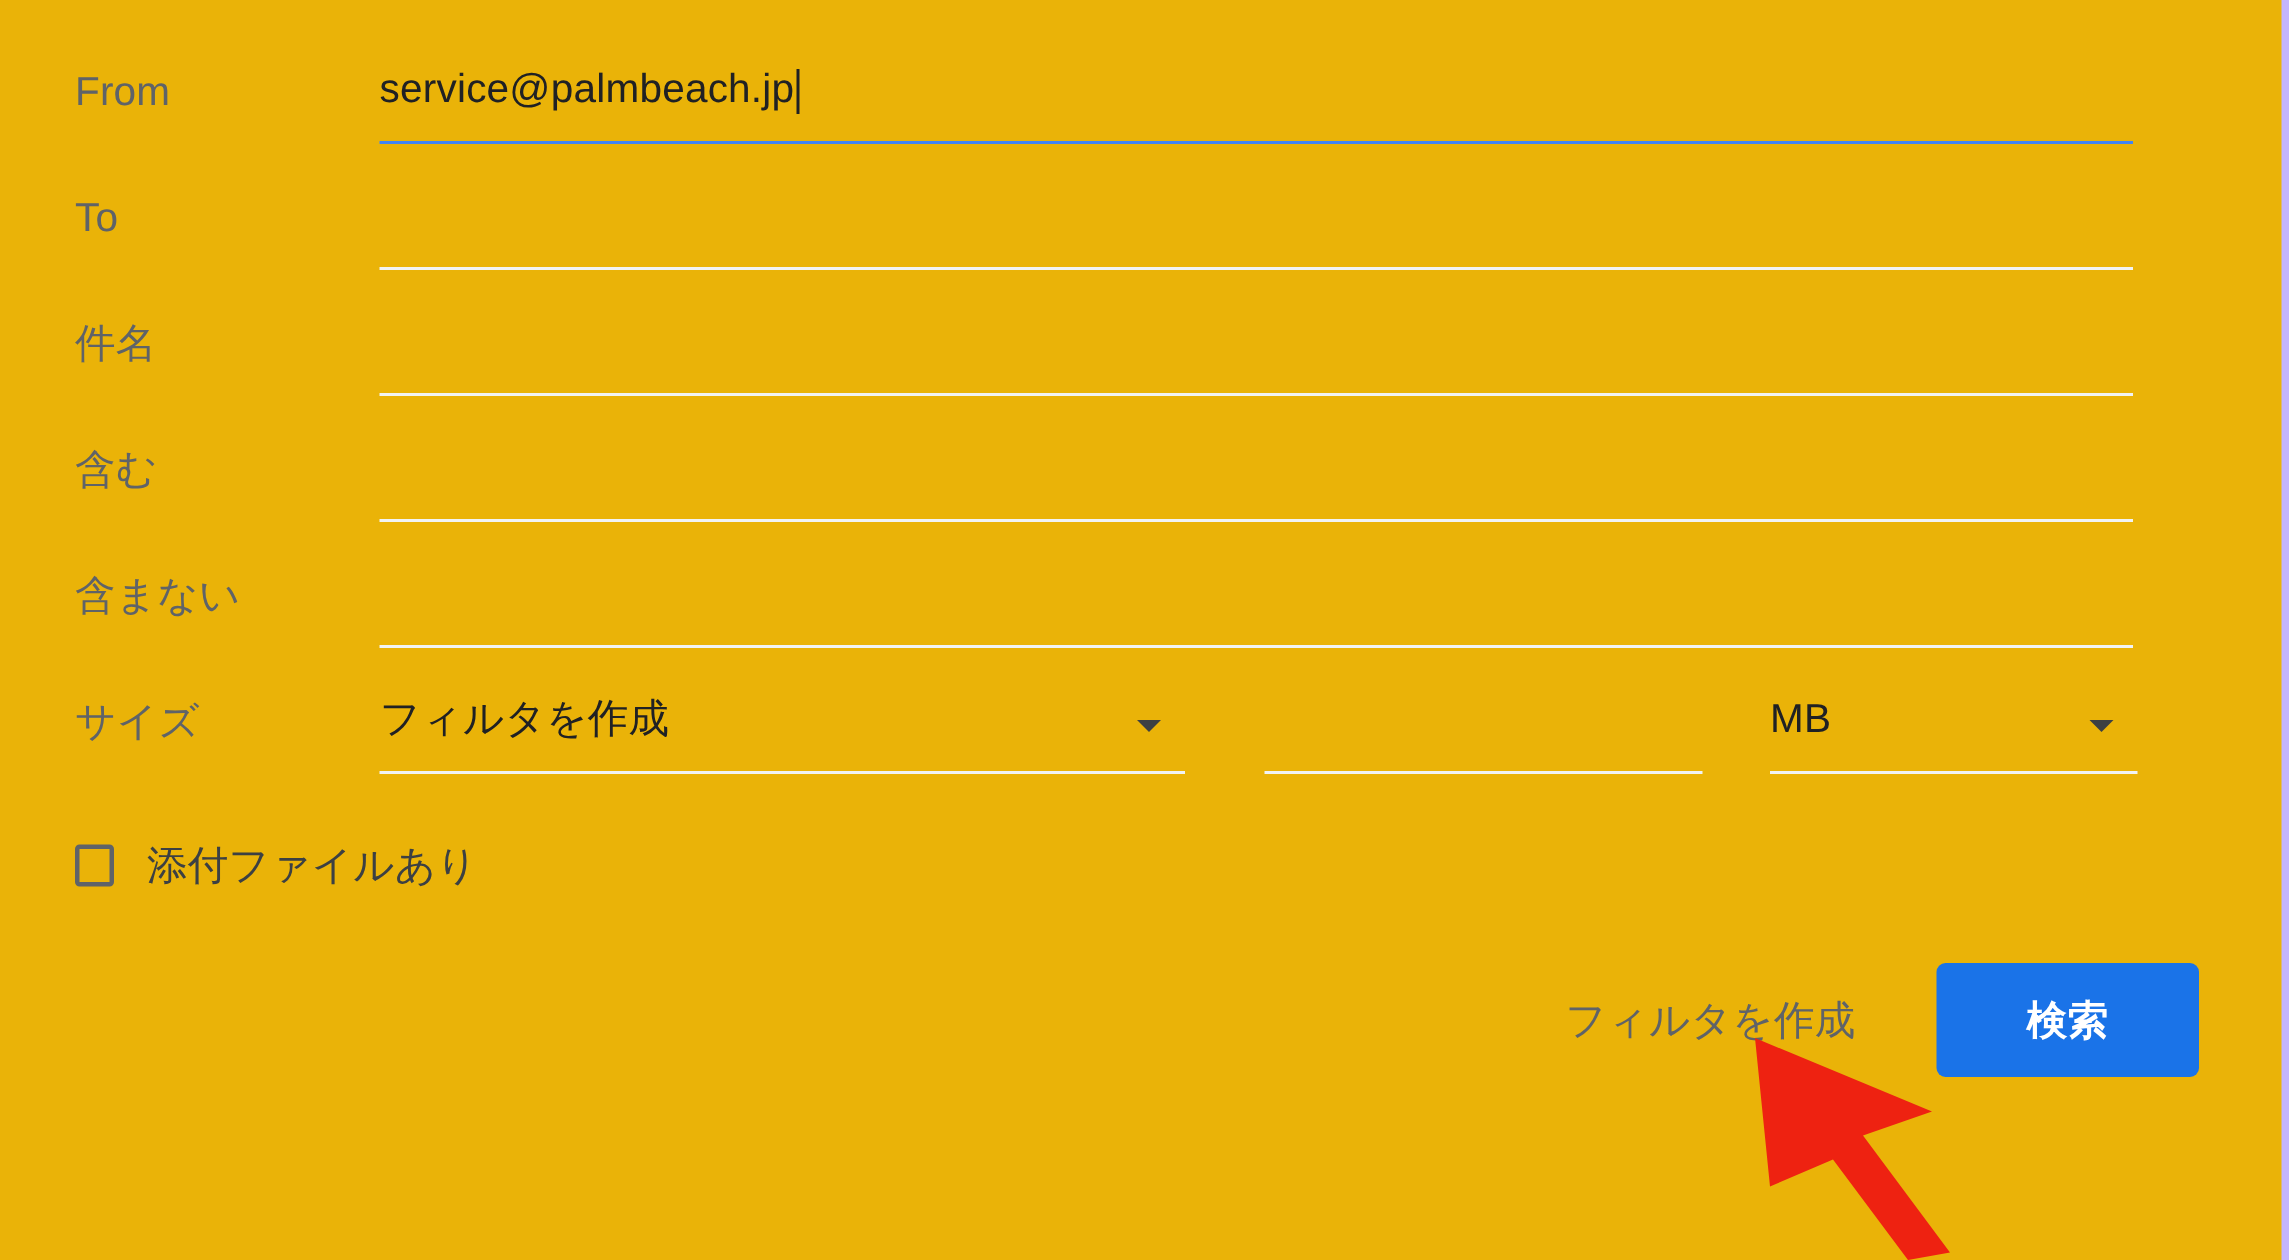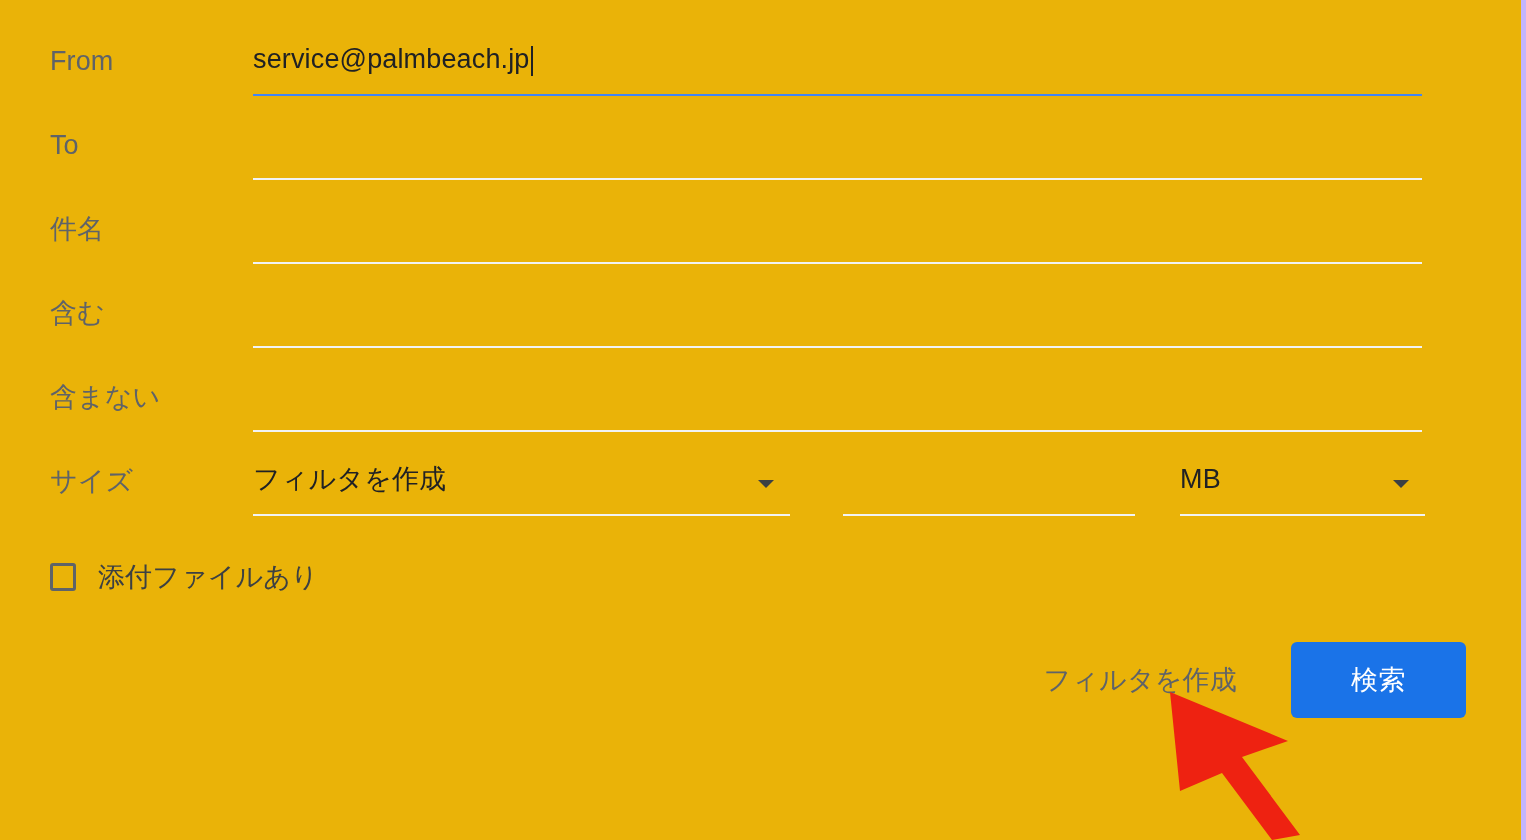--- a/index.html
+++ b/index.html
@@ -199,20 +199,21 @@
     font-size: 27px;
     line-height: 34px;
     letter-spacing: 0.4px;
     white-space: nowrap;
     border: none;
     border-radius: 6px;
     width: 175px;
     height: 76px;
     font-family: inherit;
     cursor: pointer;
+    font-weight: bold;
   }
 
   
   #arrow-cursor {
     position: absolute;
     left: 1140px;
     top: 675px;
     width: 190px;
     height: 165px;
     pointer-events: none;

